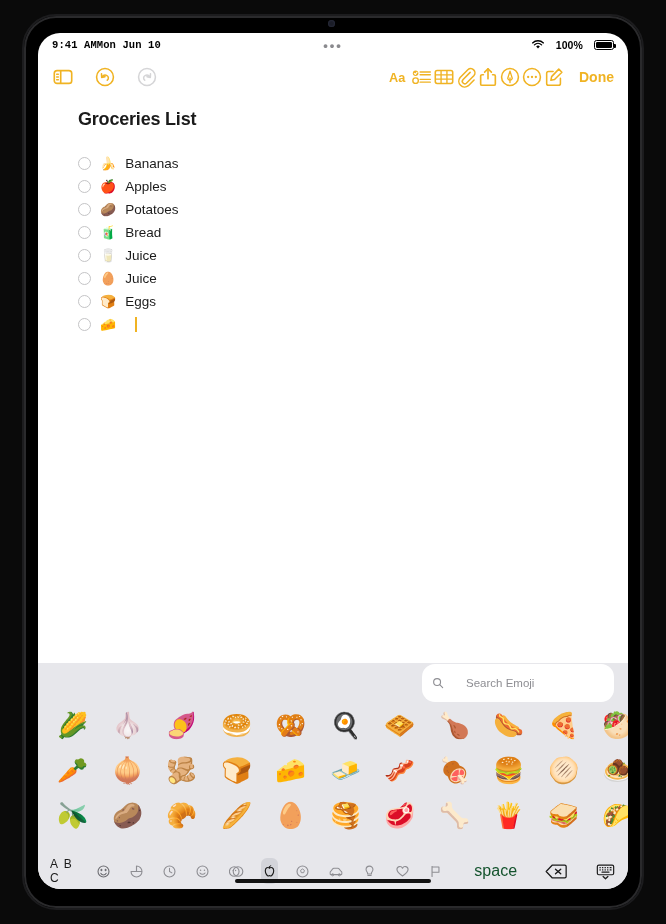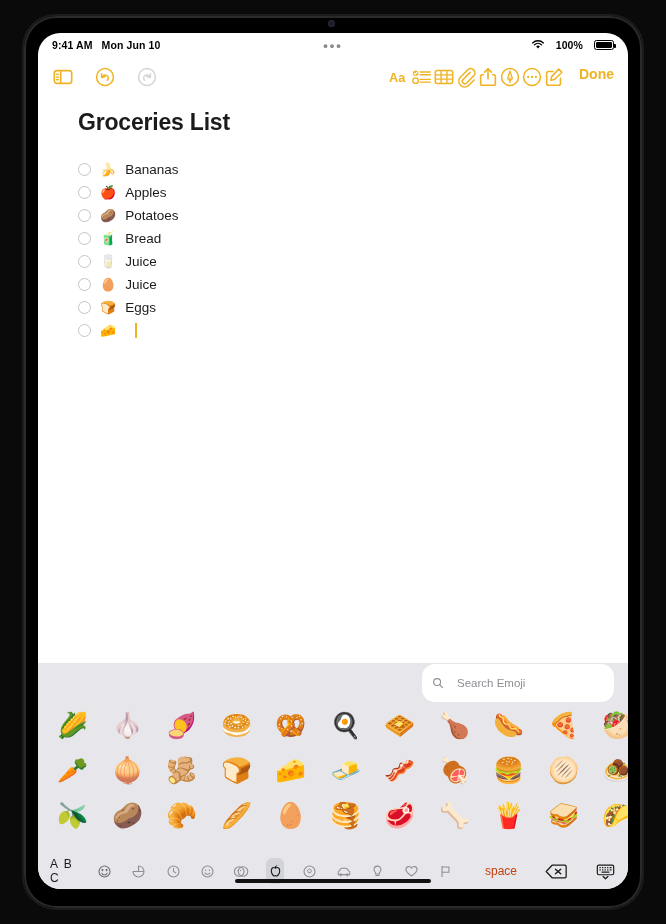--- a/index.html
+++ b/index.html
@@ -49,21 +49,21 @@
     position:relative;
     height:24px;
     display:flex;
     align-items:center;
     padding:0 14px;
     font-size:10.5px;
     font-weight:bold;
     color:#000;
     letter-spacing:.1px;
   }
-  #status-left { display:flex; gap:9px; align-items:center; }
+  #status-left { display:flex; align-items:center;font-family:Liberation Mono, monospace; }
   #status-dots {
     position:absolute; left:0; right:0;
     text-align:center;
     font-size:13px; line-height:1;
     color:#8a8a8e; letter-spacing:2px;
     pointer-events:none;
   }
   #status-right {
     margin-left:auto;
     display:flex; align-items:center; gap:11px;
@@ -89,36 +89,36 @@
 
   
   #toolbar {
     height:40px;
     display:flex;
     align-items:center;
     padding:0 14px;
     background:#fff;
   }
   #tb-left { display:flex; align-items:center; gap:20px; }
-  #tb-right { margin-left:auto; display:flex; }
+  #tb-right { margin-left:auto; display:flex; align-items:center; }
   .tbicon { width:22px; height:22px; display:block; }
   .tb-btn { display:flex; align-items:center; justify-content:center; cursor:pointer; }
   #done-btn {
     color:#F0B323; font-size:14px; font-weight:bold;
     cursor:pointer; margin-left:14px;
   }
 
   
   #note {
     padding:12px 0 0 40px;
     background:#fff;
     height:566px;
   }
   #note-title {
-    font-size:23px;
+    font-size:18px;
     font-weight:bold;
     color:#1b1b1b;
     letter-spacing:-.2px;
     margin-bottom:22px;
   }
   .check-row {
     display:flex;
     align-items:center;
     height:23px;
     margin-bottom:0px;
@@ -155,21 +155,21 @@
     justify-content:flex-end;
     align-items:center;
     padding:0 14px;
   }
   #search-box {
     width:192px; height:38px;
     background:#fff;
     border-radius:13px;
     display:flex;
     align-items:center;
-    gap:13px;
+    gap:22px;
     padding:0 10px;
     cursor:text;
   }
   #search-placeholder {
     font-size:11.5px; color:#8e8e93;
   }
   #emoji-grid {
     flex:1;
     padding-left:8px;
     overflow:hidden;
@@ -207,21 +207,21 @@
   .cat-btn {
     width:34px; height:26px;
     display:flex;
     align-items:center;
     justify-content:center;
     cursor:pointer;
     border-radius:6px;
   }
   .cat-btn.selected { background:#D3D4DA; }
   #space-btn {
-    font-size:12px; color:#c2410c;
+    font-size:16px; color:#14532d;
     cursor:pointer;
     margin-left:14px;
     width:58px; text-align:left;
   }
   #delete-btn, #dismiss-btn {
     width:34px; height:26px;
     display:flex; align-items:center; justify-content:center;
     cursor:pointer; margin-left:12px;
   }
   #home-indicator {

